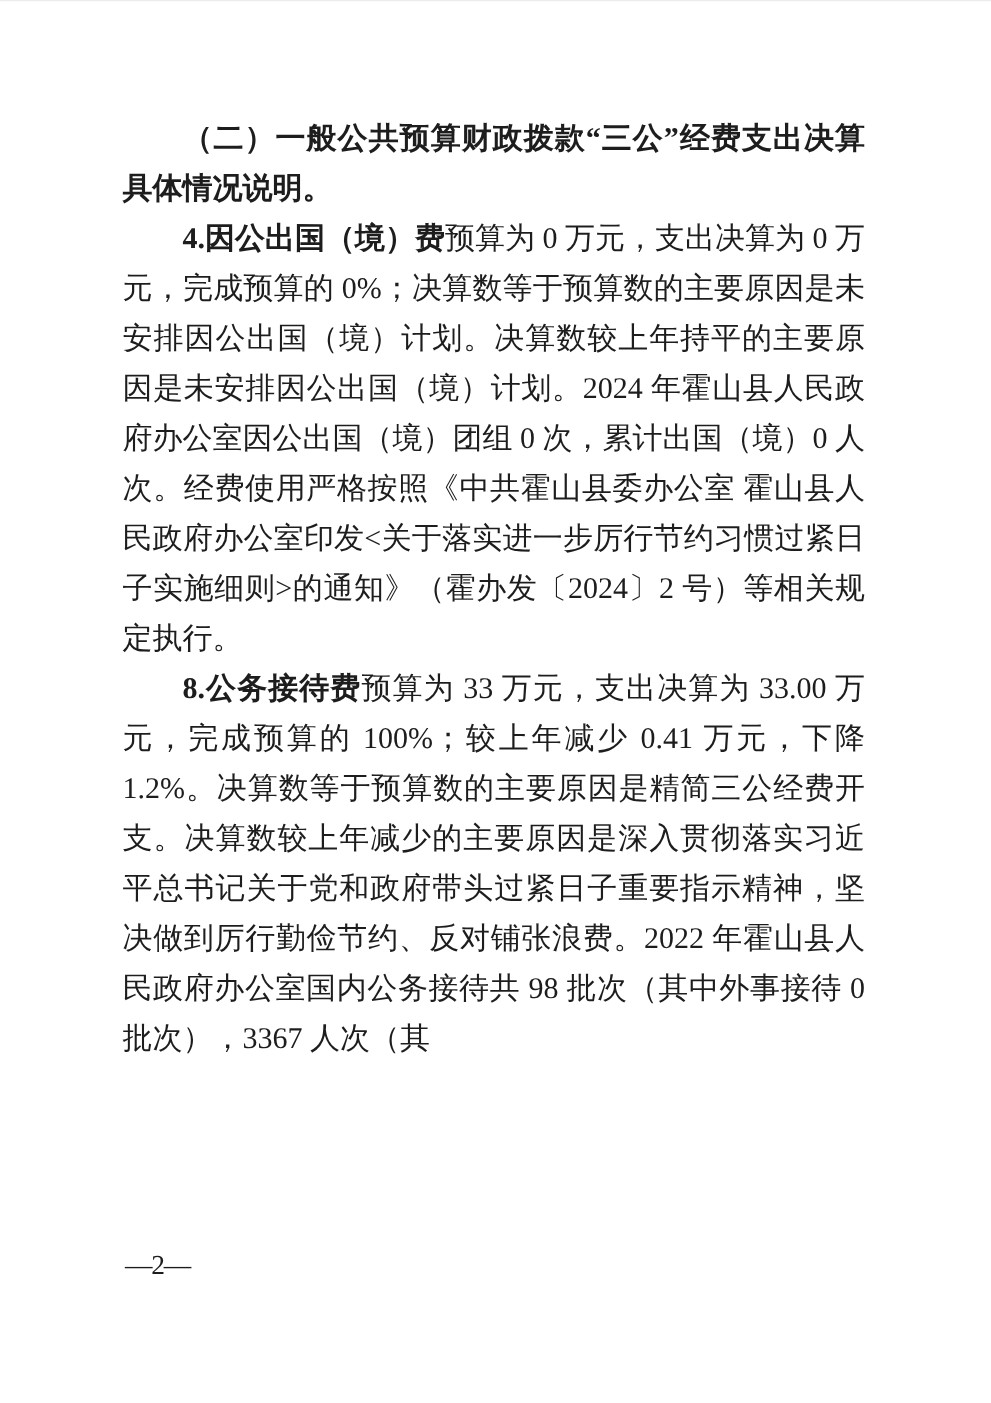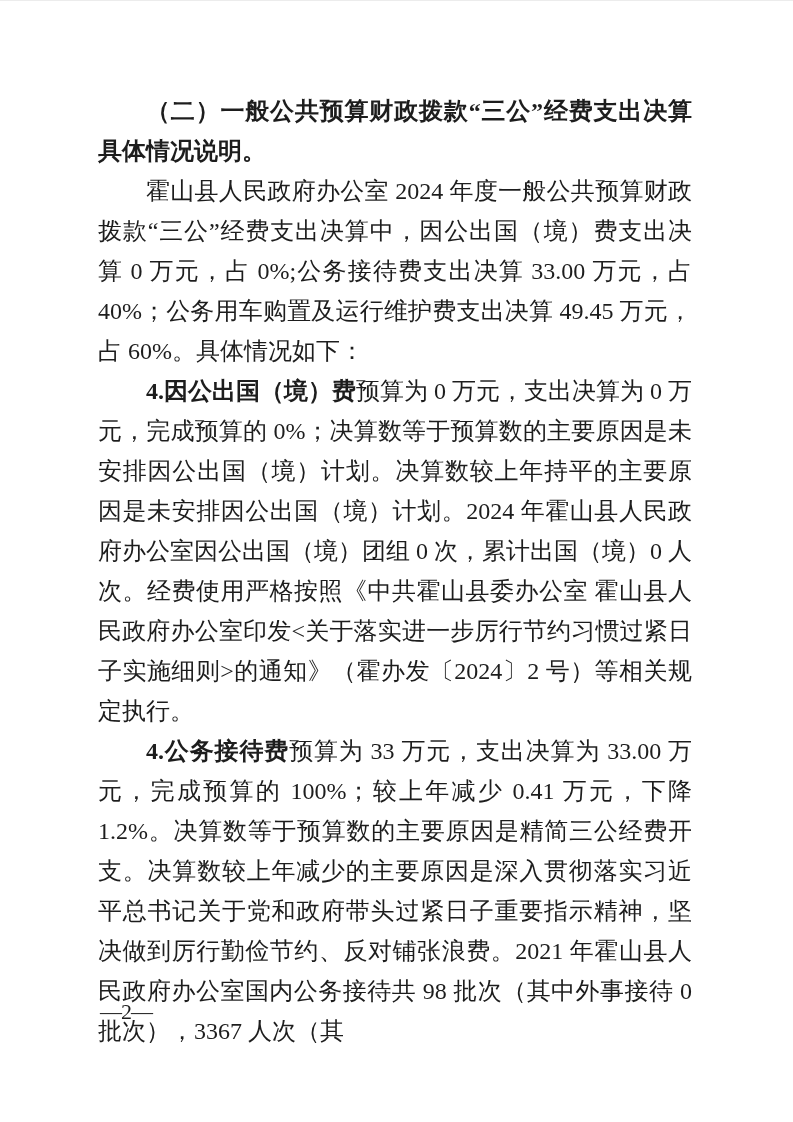--- a/index.html
+++ b/index.html
@@ -46,18 +46,17 @@
     letter-spacing: -1px;
     color: #1d1d1d;
   }
 </style>
 </head>
 <body>
 
 <div class="page">
   <div class="content">
     <p class="heading">（二）一般公共预算财政拨款“三公”经费支出决算具体情况说明。</p>
-    <p class="para">霍山县人民政府办公室 2024 年度一般公共预算财政拨款“三公”经费支出决算中，因公出国（境）费支出决算 0 万元，占 0%;公务接待费支出决算 33.00 万元，占 40%；公务用车购置及运行维护费支出决算 49.45 万元，占 60%。具体情况如下：</p>
     <p class="para"><span class="lead">4.因公出国（境）费</span><span>预算为 0 万元，支出决算为 0 万元，完成预算的 0%；决算数等于预算数的主要原因是未安排因公出国（境）计划。决算数较上年持平的主要原因是未安排因公出国（境）计划。2024 年霍山县人民政府办公室因公出国（境）团组 0 次，累计出国（境）0 人次。经费使用严格按照《中共霍山县委办公室 霍山县人民政府办公室印发&lt;关于落实进一步厉行节约习惯过紧日子实施细则&gt;的通知》（霍办发〔2024〕2 号）等相关规定执行。</span></p>
-    <p class="para"><span class="lead">4.公务接待费</span><span>预算为 33 万元，支出决算为 33.00 万元，完成预算的 100%；较上年减少 0.41 万元，下降 1.2%。决算数等于预算数的主要原因是精简三公经费开支。决算数较上年减少的主要原因是深入贯彻落实习近平总书记关于党和政府带头过紧日子重要指示精神，坚决做到厉行勤俭节约、反对铺张浪费。2021 年霍山县人民政府办公室国内公务接待共 98 批次（其中外事接待 0 批次），3367 人次（其</span></p>
+    <p class="para"><span class="lead">8.公务接待费</span><span>预算为 33 万元，支出决算为 33.00 万元，完成预算的 100%；较上年减少 0.41 万元，下降 1.2%。决算数等于预算数的主要原因是精简三公经费开支。决算数较上年减少的主要原因是深入贯彻落实习近平总书记关于党和政府带头过紧日子重要指示精神，坚决做到厉行勤俭节约、反对铺张浪费。2022 年霍山县人民政府办公室国内公务接待共 98 批次（其中外事接待 0 批次），3367 人次（其</span></p>
   </div>
   <div class="footer">—2—</div>
 </div>
 
 </body></html>

